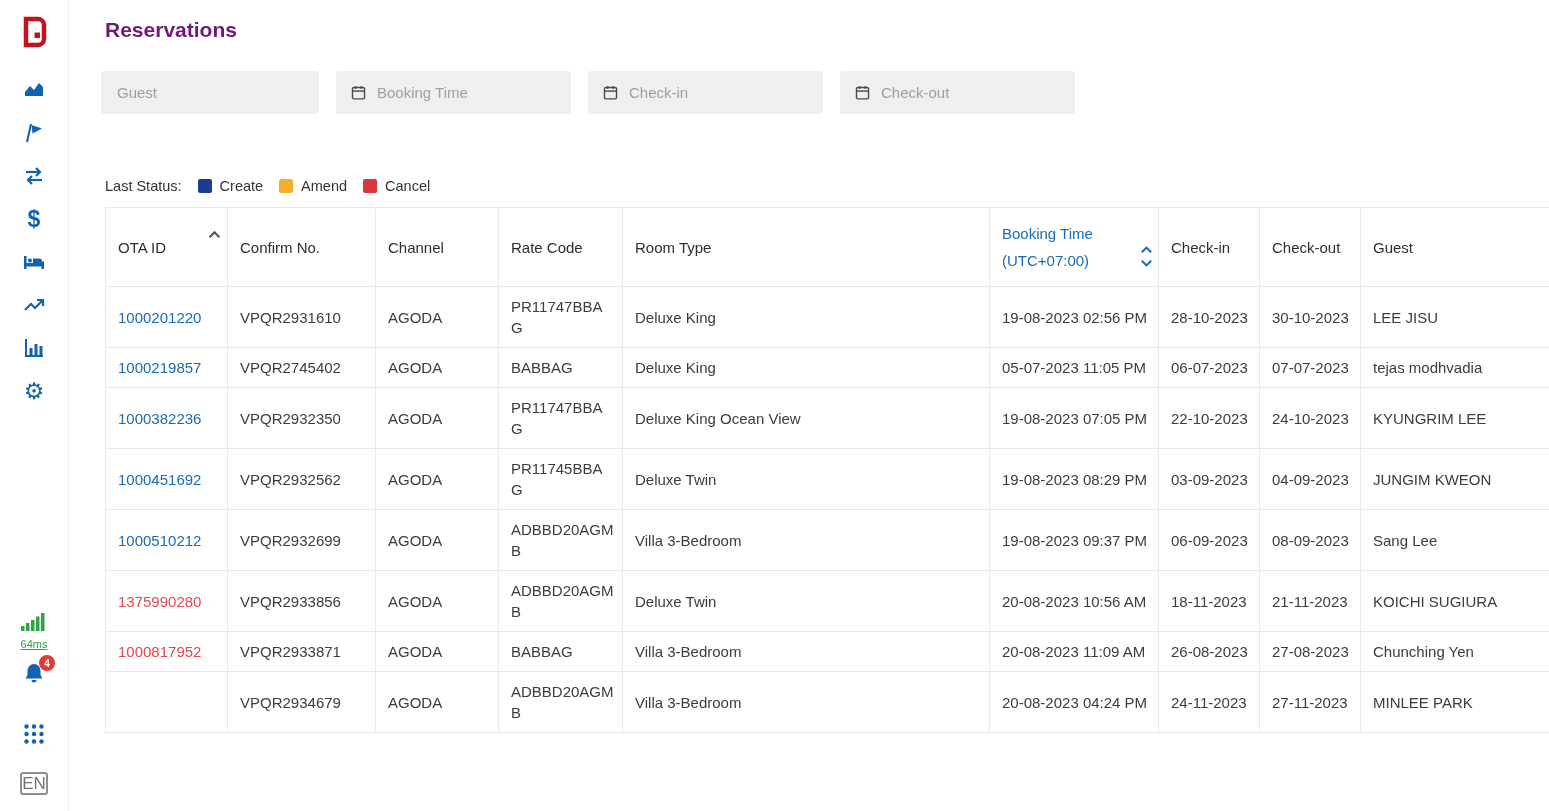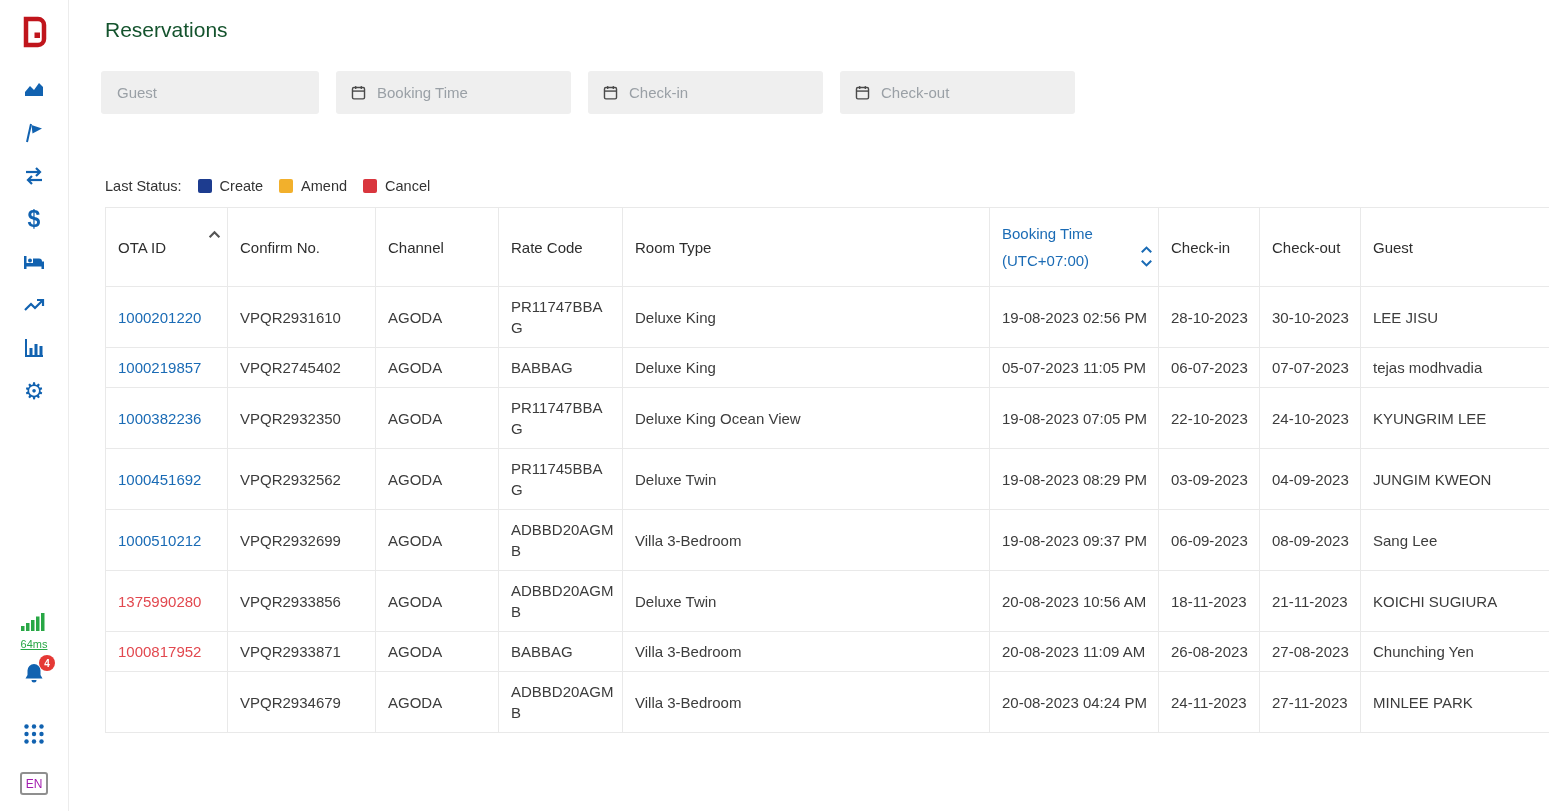--- a/index.html
+++ b/index.html
@@ -24,26 +24,26 @@
   .latency { color:#28a745; font-size:11px; margin-top:3px;text-decoration:underline; }
   .bell-wrap { position:relative; margin-top:12px; cursor:pointer; }
   .badge {
     position:absolute; top:-7px; right:-9px; background:#e53935; color:#fff;
     font-size:10px; min-width:16px; height:16px; border-radius:50%;
     display:flex; align-items:center; justify-content:center; font-weight:700;
   }
   .grid-wrap { margin-top:32px; cursor:pointer; }
   .lang-box {
     margin-top:22px; width:28px; height:23px; border:2px solid #8f8f8f; border-radius:3px;
-    color:#a21caf; font-size:12px; display:flex; align-items:center; justify-content:center; cursor:pointer;
+    color:#737373; font-size:17px; display:flex; align-items:center; justify-content:center; cursor:pointer;
   }
 
   
   .main { position:absolute; left:69px; top:0; right:0; bottom:0; }
-  .page-title { margin:18px 0 0 36px; font-size:21px; font-weight:400; color:#14532d; }
+  .page-title { margin:18px 0 0 36px; font-size:21px; font-weight:700; color:#701a75; }
 
   .filter-row1 { display:flex; align-items:center; gap:16px; margin:24px 0 0 36px; height:43px; }
   .filters-toggle { display:flex; align-items:center; gap:7px; width:60px; cursor:pointer; }
   .filters-caret { width:0; height:0; border-left:5px solid transparent; border-right:5px solid transparent; border-top:6px solid #1c3f77; }
   .filters-label { color:#1c3f77; font-size:15px; font-weight:700; }
   .f-input {
     height:43px; background:#efefef; border:none; border-radius:3px;
     padding:0 16px; font-size:15px; color:#333; outline:none;
     font-family:"Liberation Sans", sans-serif;
   }

